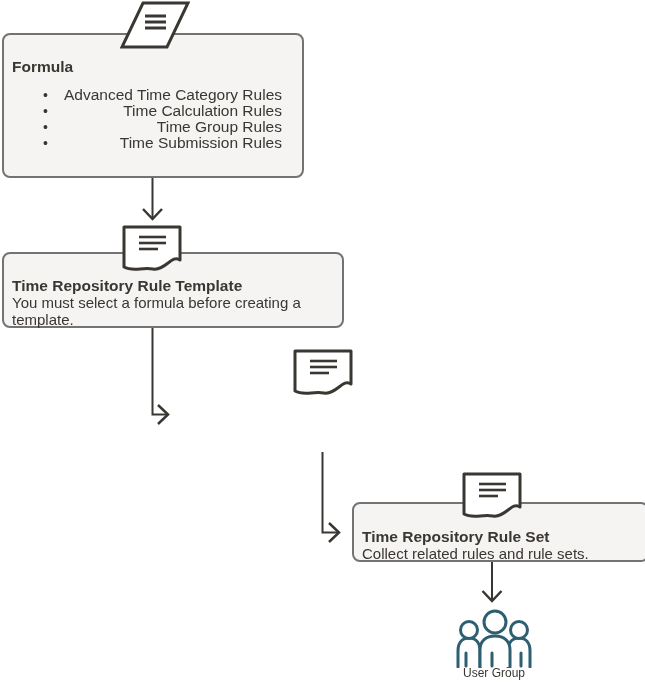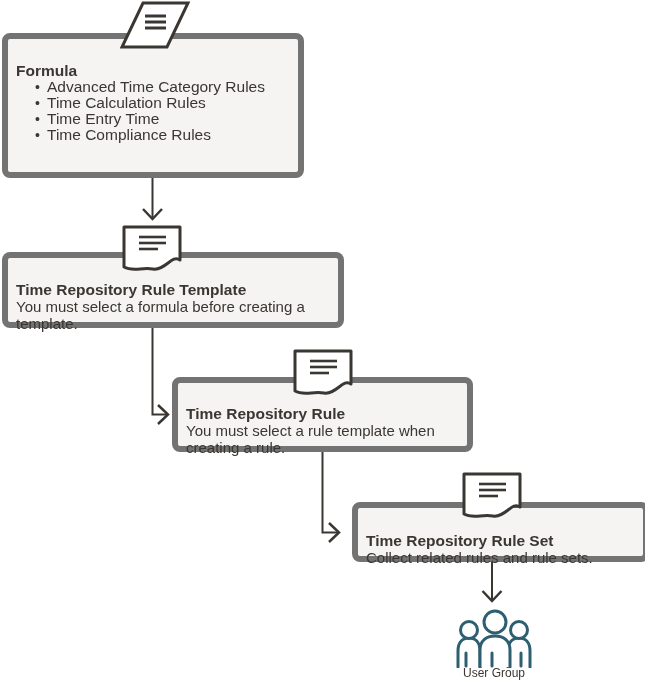--- a/index.html
+++ b/index.html
@@ -9,39 +9,40 @@
     height: 686px;
     background: #ffffff;
     font-family: "Liberation Sans", "DejaVu Sans", sans-serif;
     color: #3a3632;
     overflow: hidden;
   }
   .node {
     position: absolute;
     box-sizing: border-box;
     background: #f5f4f2;
-    border: 6px solid #737373;
+    border: 2px solid #737373;
     border-radius: 8px;
     padding-left: 8px;
     padding-right: 8px;
     z-index: 1;
   }
   .node .title {
     font-weight: bold;
     font-size: 15.5px;
     line-height: 17px;
     white-space: nowrap;
   }
   .node .desc {
     font-size: 15px;
     line-height: 17px;
   }
   .node ul {
-    margin: 0; padding: 0 0 0 31px;
+    margin: 12px; padding: 0 0 0 31px;
     list-style: none;
+    text-align: right;
   }
   .node li {
     font-size: 15.5px;
     line-height: 16px;
     position: relative;
     white-space: nowrap;
   }
   .node li::before {
     content: "\2022";
     position: absolute;
@@ -94,22 +95,22 @@
       <line x1="25" y1="21" x2="46" y2="21"></line>
       <line x1="25" y1="27" x2="46" y2="27"></line>
     </g>
   </svg>
 
   <div class="node" style="left:2px; top:33px; width:302px; height:145px; padding-top:23px;">
     <div class="title">Formula</div>
     <ul>
       <li>Advanced Time Category Rules</li>
       <li>Time Calculation Rules</li>
-      <li>Time Entry Time</li>
-      <li>Time Compliance Rules</li>
+      <li>Time Group Rules</li>
+      <li>Time Submission Rules</li>
     </ul>
   </div>
 
   <svg class="icon" style="left:120px; top:224px;" width="64" height="52" viewBox="0 0 64 52">
     <path d="M4 3 L60 3 L60 36 C52 30 45 47 33 45 C22 43 13 48 4 43 Z" fill="#ffffff" stroke="#3a3632" stroke-width="3" stroke-linejoin="round"></path>
     <g stroke="#3a3632" stroke-width="2.6">
       <line x1="19" y1="13" x2="46" y2="13"></line>
       <line x1="19" y1="19" x2="46" y2="19"></line>
       <line x1="19" y1="25" x2="38" y2="25"></line>
     </g>
@@ -122,24 +123,20 @@
 
   <svg class="icon" style="left:291px; top:348px;" width="64" height="52" viewBox="0 0 64 52">
     <path d="M4 3 L60 3 L60 36 C52 30 45 47 33 45 C22 43 13 48 4 43 Z" fill="#ffffff" stroke="#3a3632" stroke-width="3" stroke-linejoin="round"></path>
     <g stroke="#3a3632" stroke-width="2.6">
       <line x1="19" y1="13" x2="46" y2="13"></line>
       <line x1="19" y1="19" x2="46" y2="19"></line>
       <line x1="19" y1="25" x2="38" y2="25"></line>
     </g>
   </svg>
 
-  <div class="node" style="left:172px; top:377px; width:301px; height:75px; padding-top:22px;">
-    <div class="title">Time Repository Rule</div>
-    <div class="desc">You must select a rule template when creating a rule.</div>
-  </div>
 
   <svg class="icon" style="left:460px; top:471px;" width="64" height="52" viewBox="0 0 64 52">
     <path d="M4 3 L60 3 L60 36 C52 30 45 47 33 45 C22 43 13 48 4 43 Z" fill="#ffffff" stroke="#3a3632" stroke-width="3" stroke-linejoin="round"></path>
     <g stroke="#3a3632" stroke-width="2.6">
       <line x1="19" y1="13" x2="46" y2="13"></line>
       <line x1="19" y1="19" x2="46" y2="19"></line>
       <line x1="19" y1="25" x2="38" y2="25"></line>
     </g>
   </svg>
 

